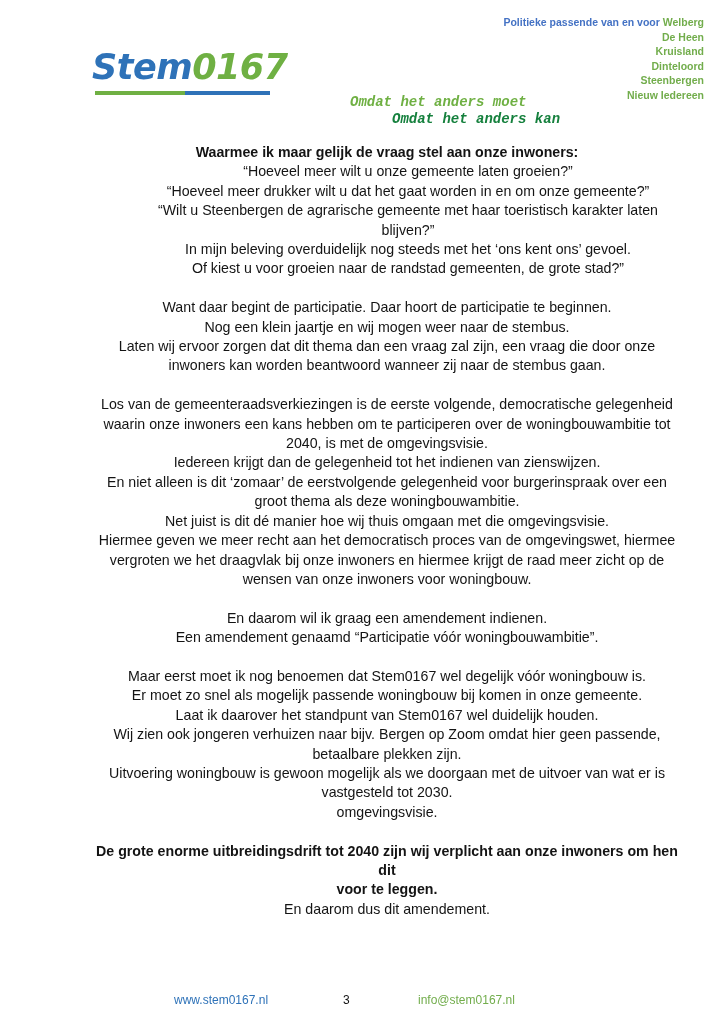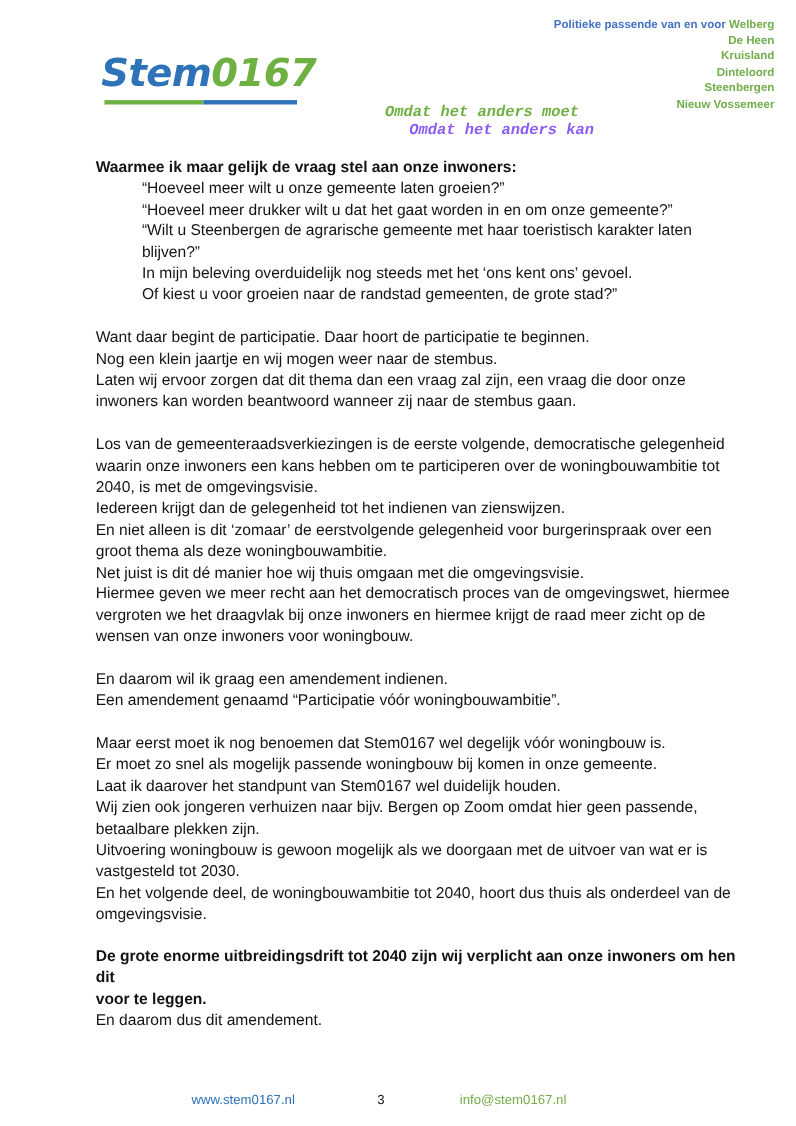--- a/index.html
+++ b/index.html
@@ -70,32 +70,33 @@
     
     .slogan {
       position: absolute;
       font-family: Liberation Mono, monospace;
       font-style: italic;
       font-weight: bold;
       font-size: 14px;
       white-space: nowrap;
     }
     .slogan.one { left: 350px; top: 94px; color: #6fb043; }
-    .slogan.two { left: 372px; top: 111px; color: #8b5cf6; }
+    .slogan.two { left: 392px; top: 111px; color: #15803d; }
 
     
     .content {
       position: absolute;
       left: 87px;
       top: 143px;
       width: 600px;
       font-family: "Liberation Sans", sans-serif;
       font-size: 14.2px;
       line-height: 19.4px;
       color: #141414;
+      text-align: center;
     }
     .content p {
       margin: 0;
     }
     .content .gap {
       height: 19.4px;
     }
     .content .bold {
       font-weight: bold;
     }
@@ -142,21 +143,21 @@
     <div class="logo-bar green"></div>
     <div class="logo-bar blue"></div>
   </div>
 
   <div class="locations">
     <div><span class="lead">Politieke passende van en voor</span> <span>Welberg</span></div>
     <div>De Heen</div>
     <div>Kruisland</div>
     <div>Dinteloord</div>
     <div>Steenbergen</div>
-    <div>Nieuw Vossemeer</div>
+    <div>Nieuw Iedereen</div>
   </div>
 
   <div class="slogan one">Omdat het anders moet</div>
   <div class="slogan two">Omdat het anders kan</div>
 
   <div class="content">
     <p class="bold">Waarmee ik maar gelijk de vraag stel aan onze inwoners:</p>
     <div class="indent">
       <p>“Hoeveel meer wilt u onze gemeente laten groeien?”</p>
       <p>“Hoeveel meer drukker wilt u dat het gaat worden in en om onze gemeente?”</p>
@@ -196,21 +197,20 @@
     <div class="gap"></div>
 
     <div>
       <p>Maar eerst moet ik nog benoemen dat Stem0167 wel degelijk vóór woningbouw is.</p>
       <p>Er moet zo snel als mogelijk passende woningbouw bij komen in onze gemeente.</p>
       <p>Laat ik daarover het standpunt van Stem0167 wel duidelijk houden.</p>
       <p>Wij zien ook jongeren verhuizen naar bijv. Bergen op Zoom omdat hier geen passende,</p>
       <p>betaalbare plekken zijn.</p>
       <p>Uitvoering woningbouw is gewoon mogelijk als we doorgaan met de uitvoer van wat er is</p>
       <p>vastgesteld tot 2030.</p>
-      <p>En het volgende deel, de woningbouwambitie tot 2040, hoort dus thuis als onderdeel van de</p>
       <p>omgevingsvisie.</p>
     </div>
     <div class="gap"></div>
 
     <div>
       <p class="bold">De grote enorme uitbreidingsdrift tot 2040 zijn wij verplicht aan onze inwoners om hen dit</p>
       <p class="bold">voor te leggen.</p>
       <p>En daarom dus dit amendement.</p>
     </div>
   </div>

